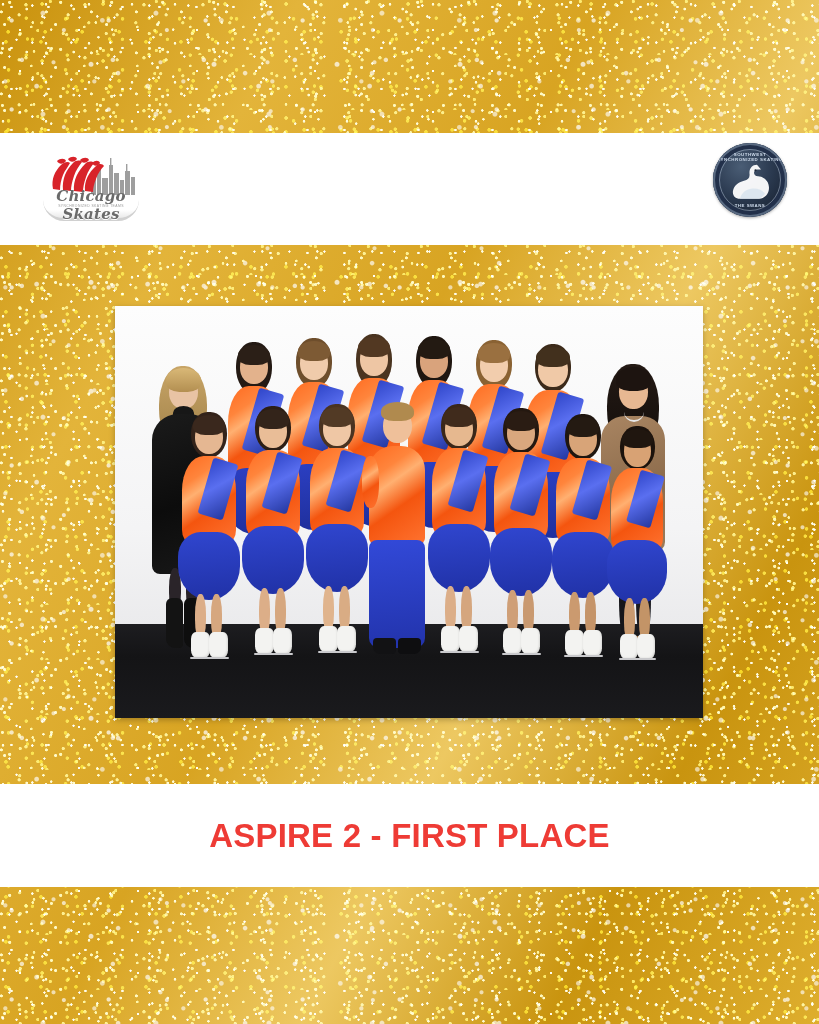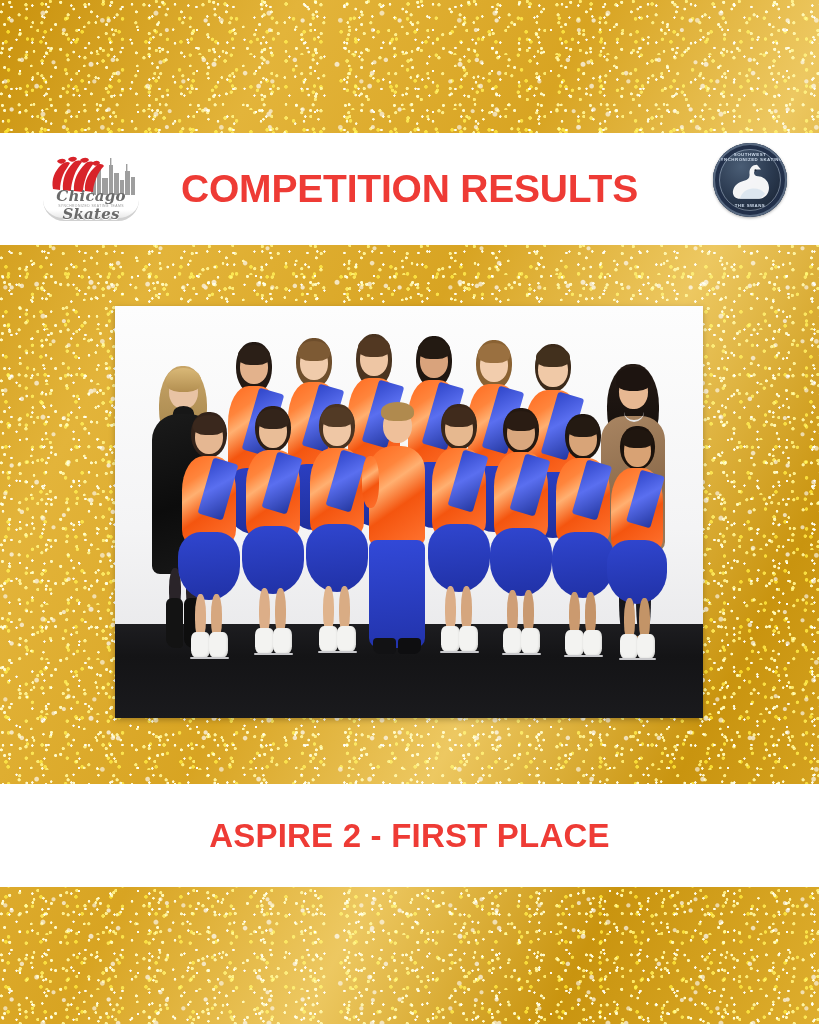--- a/index.html
+++ b/index.html
@@ -197,21 +197,20 @@
           <path d="M33 14 C36 11 41 11 42 14 C40 17 35 18 33 14 Z"></path>
           <path d="M45 15 C48 12 53 12 54 15 C52 18 47 19 45 15 Z"></path>
           <path d="M57 18 C60 15 64 15 65 18 C63 21 59 22 57 18 Z"></path>
         </g>
       </svg>
       <div class="cs-blade"></div>
       <div class="cs-script">Chicago Skates</div>
       <div class="cs-sub">SYNCHRONIZED SKATING TEAMS</div>
     </div>
 
-    <div class="hdr-title">COMPETITION RESULTS</div>
 
     <div id="swan-seal">
       <div class="seal-ring"></div>
       <div class="seal-text-top">SOUTHWEST SYNCHRONIZED SKATING</div>
       <div class="seal-text-bot">THE SWANS</div>
       <svg class="swan" width="46" height="42" viewBox="0 0 46 42">
         <path d="M30 5 C25 5 22 9 22.5 14 C23 18 21 20 17 21 C11 22.5 7 26 6 31 C5.2 35 8 39 13 39 L31 39 C38 39 42 34 42 28 C42 21 37 17 31 16.5 C28.5 16.3 27 15 27 13 C27 11 28.5 9.6 30.5 9.6 L34 9.6 L31.5 6.6 Z" fill="#FFFFFF" opacity="0.95"></path>
         <path d="M13 39 C14 34 18 30 24 29 C30 28 35 30 38 34 C35 37.5 33 39 29 39 Z" fill="#D6E2EE" opacity="0.8"></path>
         <circle cx="28.5" cy="10.5" r="1.1" fill="#1b2636"></circle>
       </svg>

